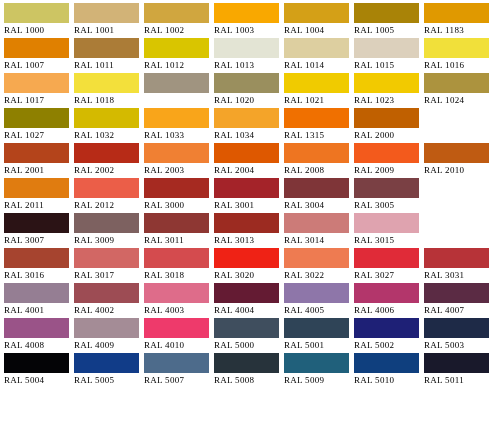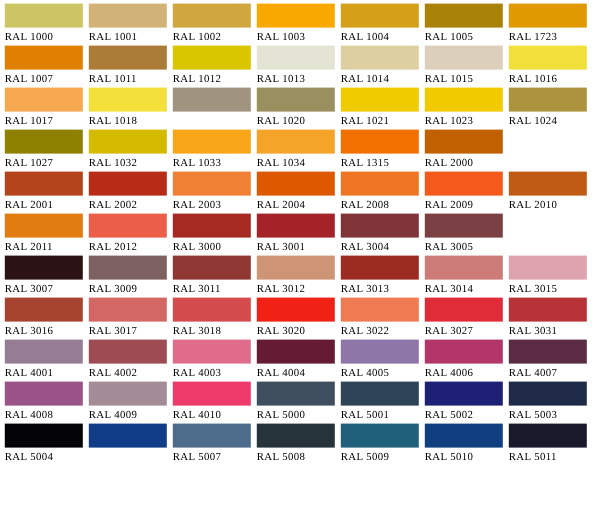--- a/index.html
+++ b/index.html
@@ -76,21 +76,21 @@
       <div class="cell">
         <span class="swatch" title="RAL 1004" style="background-color: rgb(212, 160, 23);"></span>
         <span class="label">RAL 1004</span>
       </div>
       <div class="cell">
         <span class="swatch" title="RAL 1005" style="background-color: rgb(169, 131, 7);"></span>
         <span class="label">RAL 1005</span>
       </div>
       <div class="cell">
         <span class="swatch" title="RAL 1006" style="background-color: rgb(224, 153, 0);"></span>
-        <span class="label">RAL 1723</span>
+        <span class="label">RAL 1183</span>
       </div>
     </div>
     <div class="row">
       <div class="cell">
         <span class="swatch" title="RAL 1007" style="background-color: rgb(224, 128, 0);"></span>
         <span class="label">RAL 1007</span>
       </div>
       <div class="cell">
         <span class="swatch" title="RAL 1011" style="background-color: rgb(171, 124, 55);"></span>
         <span class="label">RAL 1011</span>
@@ -234,24 +234,20 @@
       </div>
       <div class="cell">
         <span class="swatch" title="RAL 3009" style="background-color: rgb(125, 97, 96);"></span>
         <span class="label">RAL 3009</span>
       </div>
       <div class="cell">
         <span class="swatch" title="RAL 3011" style="background-color: rgb(142, 55, 51);"></span>
         <span class="label">RAL 3011</span>
       </div>
       <div class="cell">
-        <span class="swatch" title="RAL 3012" style="background-color: rgb(205, 149, 117);"></span>
-        <span class="label">RAL 3012</span>
-      </div>
-      <div class="cell">
         <span class="swatch" title="RAL 3013" style="background-color: rgb(156, 43, 33);"></span>
         <span class="label">RAL 3013</span>
       </div>
       <div class="cell">
         <span class="swatch" title="RAL 3014" style="background-color: rgb(204, 123, 120);"></span>
         <span class="label">RAL 3014</span>
       </div>
       <div class="cell">
         <span class="swatch" title="RAL 3015" style="background-color: rgb(223, 163, 175);"></span>
         <span class="label">RAL 3015</span>
@@ -347,20 +343,21 @@
         <span class="label">RAL 5003</span>
       </div>
     </div>
     <div class="row">
       <div class="cell">
         <span class="swatch" title="RAL 5004" style="background-color: rgb(4, 4, 6);"></span>
         <span class="label">RAL 5004</span>
       </div>
       <div class="cell">
         <span class="swatch" title="RAL 5005" style="background-color: rgb(17, 60, 136);"></span>
+        <span class="label">RAL 5005</span>
       </div>
       <div class="cell">
         <span class="swatch" title="RAL 5007" style="background-color: rgb(77, 107, 139);"></span>
         <span class="label">RAL 5007</span>
       </div>
       <div class="cell">
         <span class="swatch" title="RAL 5008" style="background-color: rgb(39, 51, 59);"></span>
         <span class="label">RAL 5008</span>
       </div>
       <div class="cell">

